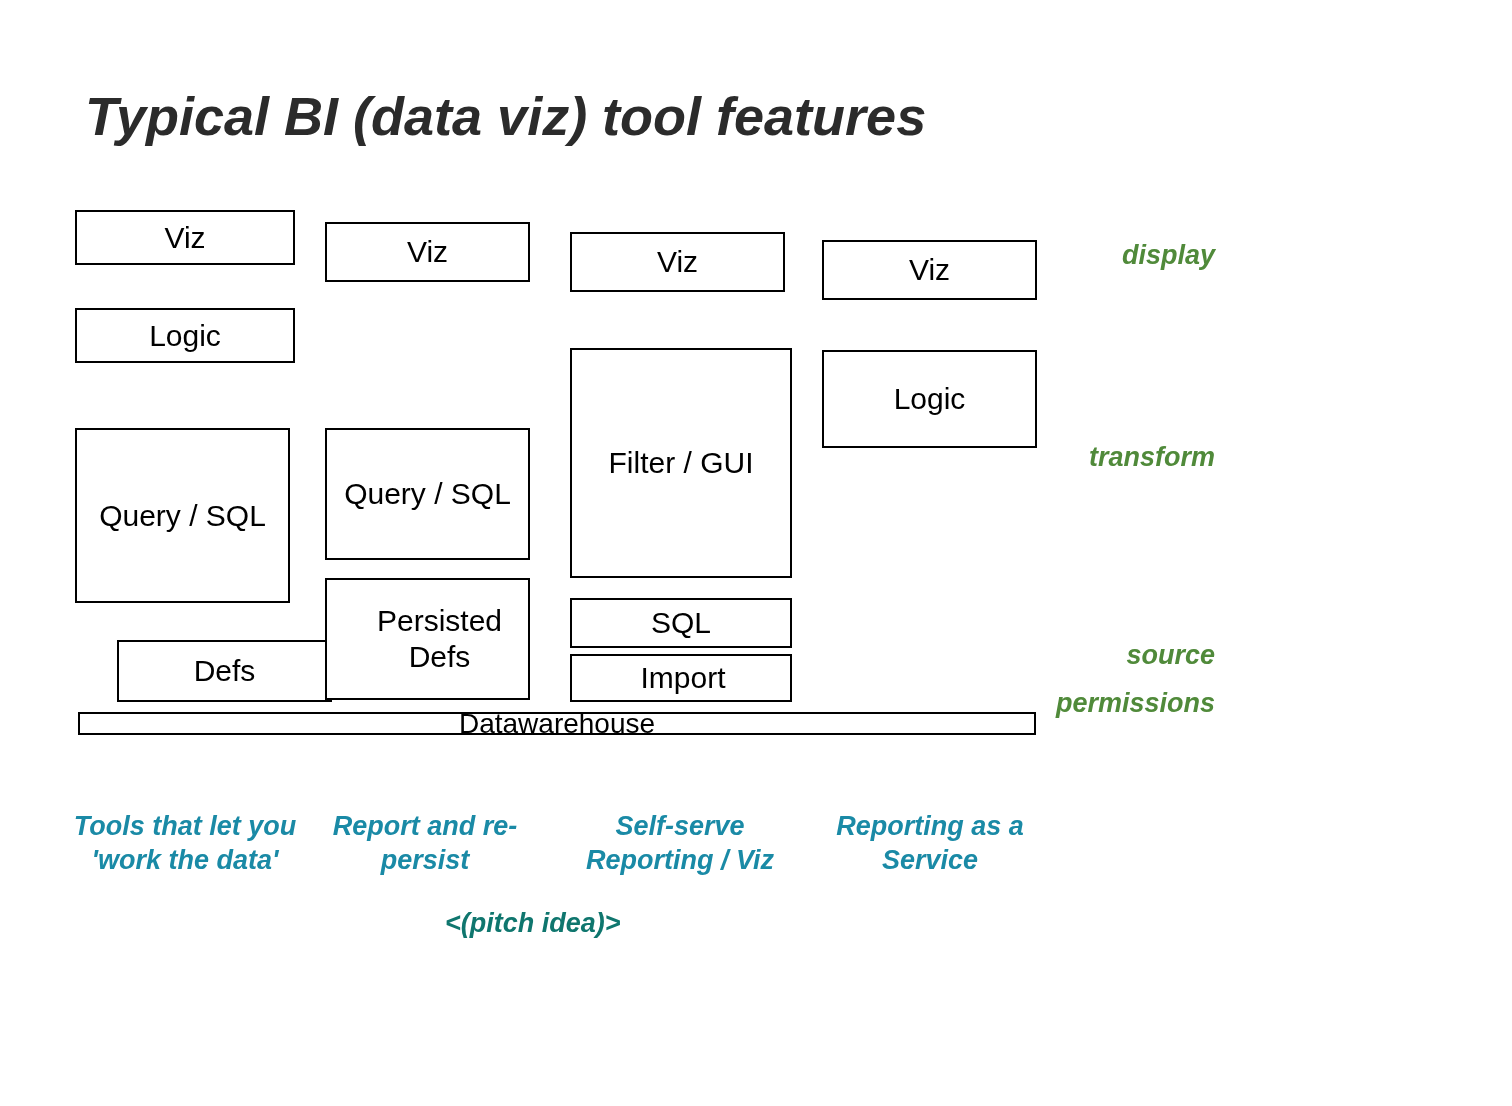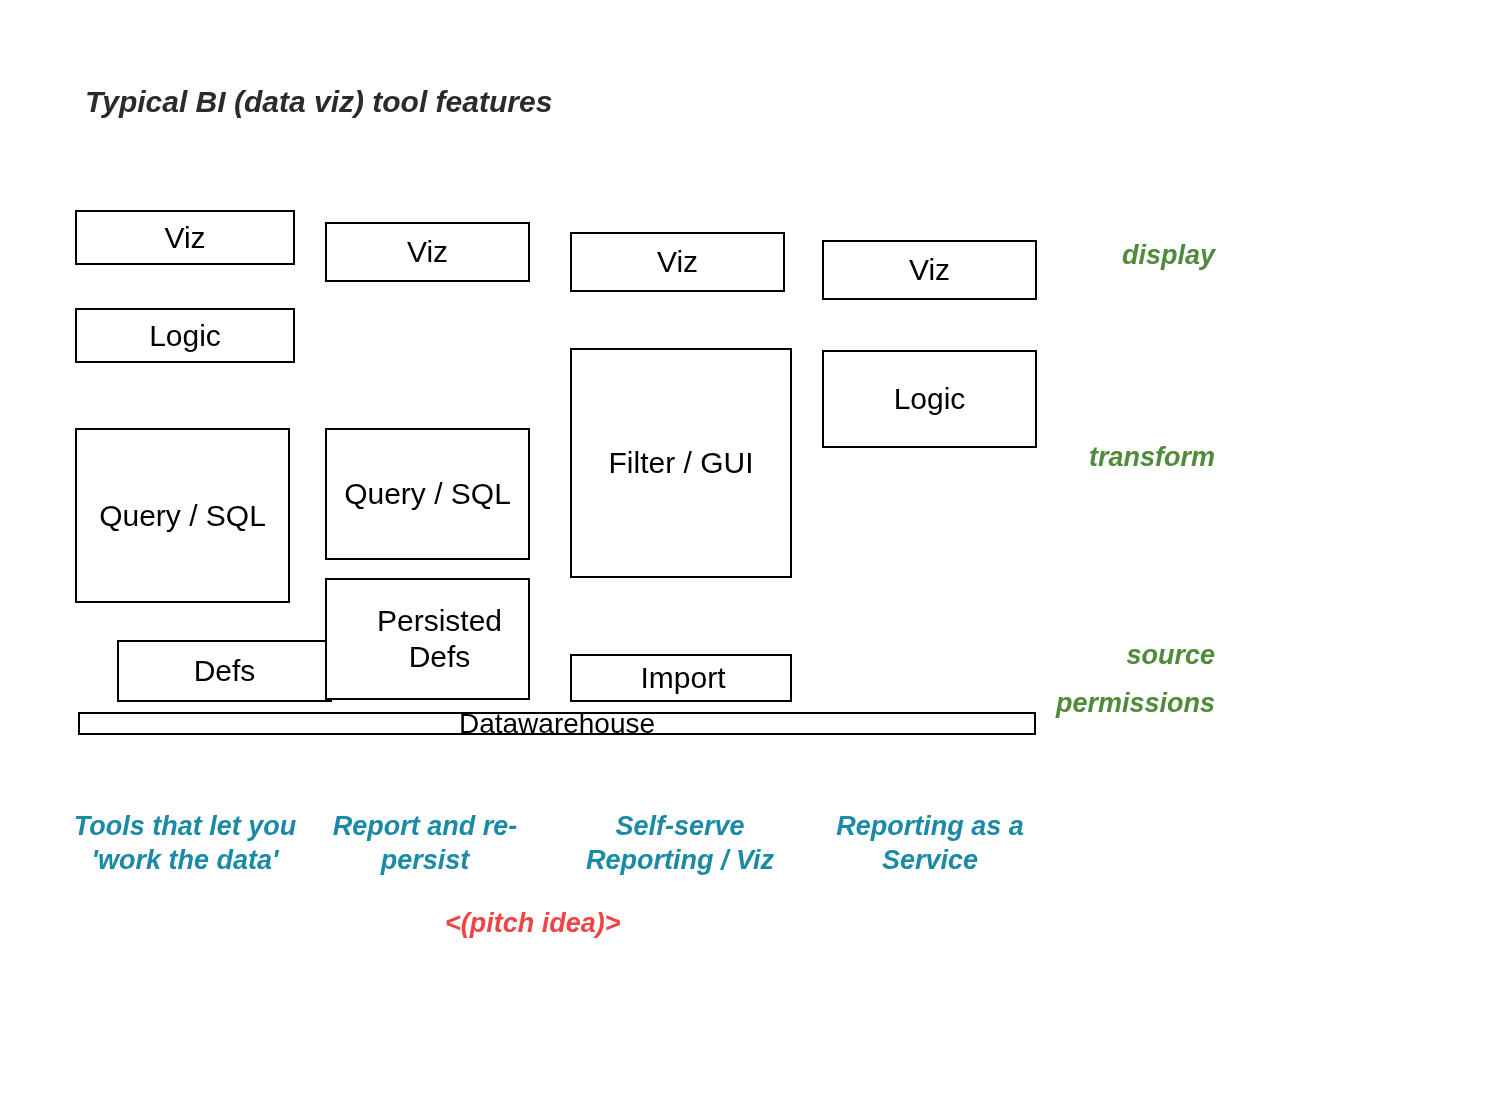--- a/index.html
+++ b/index.html
@@ -6,21 +6,21 @@
   html, body { width: 1512px; height: 1106px; background: #ffffff; font-family: "Segoe UI", "Helvetica Neue", Arial, sans-serif; }
   .slide {
     position: relative;
     width: 1512px;
     height: 1106px;
   }
   .title {
     position: absolute;
     left: 85px;
     top: 85px;
-    font-size: 30px;
+    font-size: 54px;
     font-weight: 700;
     font-style: italic;
     color: #2b2b2b;
   }
   .box {
     position: absolute;
     border: 2px solid #000;
     background: #fff;
     display: flex;
     align-items: center;
@@ -47,41 +47,42 @@
     font-weight: 700;
     color: #1a8aa6;
     text-align: center;
     line-height: 1.25;
   }
   .pitch {
     position: absolute;
     font-size: 27px;
     font-style: italic;
     font-weight: 600;
-    color: #ef4444;
+    color: #0f766e;
   }
 </style>
 </head>
 <body>
 
 <div class="slide">
 
   <div class="title">Typical  BI (data viz) tool features</div>
 
   <div class="box" style="left:75px;  top:210px; width:220px; height:55px;">Viz</div>
   <div class="box" style="left:75px;  top:308px; width:220px; height:55px;">Logic</div>
   <div class="box" style="left:75px;  top:428px; width:215px; height:175px;">Query / SQL</div>
   <div class="box" style="left:75px;  top:640px; width:215px; height:62px;margin-left:42px;">Defs</div>
 
   <div class="box" style="left:325px; top:222px; width:205px; height:60px;">Viz</div>
   <div class="box" style="left:325px; top:428px; width:205px; height:132px;">Query / SQL</div>
   <div class="box" style="left:325px; top:578px; width:205px; height:122px;padding-left:32px;">Persisted Defs</div>
 
   <div class="box" style="left:570px; top:232px; width:215px; height:60px;">Viz</div>
   <div class="box" style="left:570px; top:348px; width:222px; height:230px;text-align:right;">Filter / GUI</div>
+  <div class="box" style="left:570px; top:598px; width:222px; height:50px;">SQL</div>
   <div class="box" style="left:570px; top:654px; width:222px; height:48px;padding-left:12px;">Import</div>
 
   <div class="box" style="left:822px; top:240px; width:215px; height:60px;">Viz</div>
   <div class="box" style="left:822px; top:350px; width:215px; height:98px;">Logic</div>
 
   <div class="box" style="left:78px; top:712px; width:958px; height:23px; font-size:28px;">Datawarehouse</div>
 
   <div class="side-label" style="left:1015px; top:240px;">display</div>
   <div class="side-label" style="left:1015px; top:442px;">transform</div>
   <div class="side-label" style="left:1015px; top:640px;">source</div>

